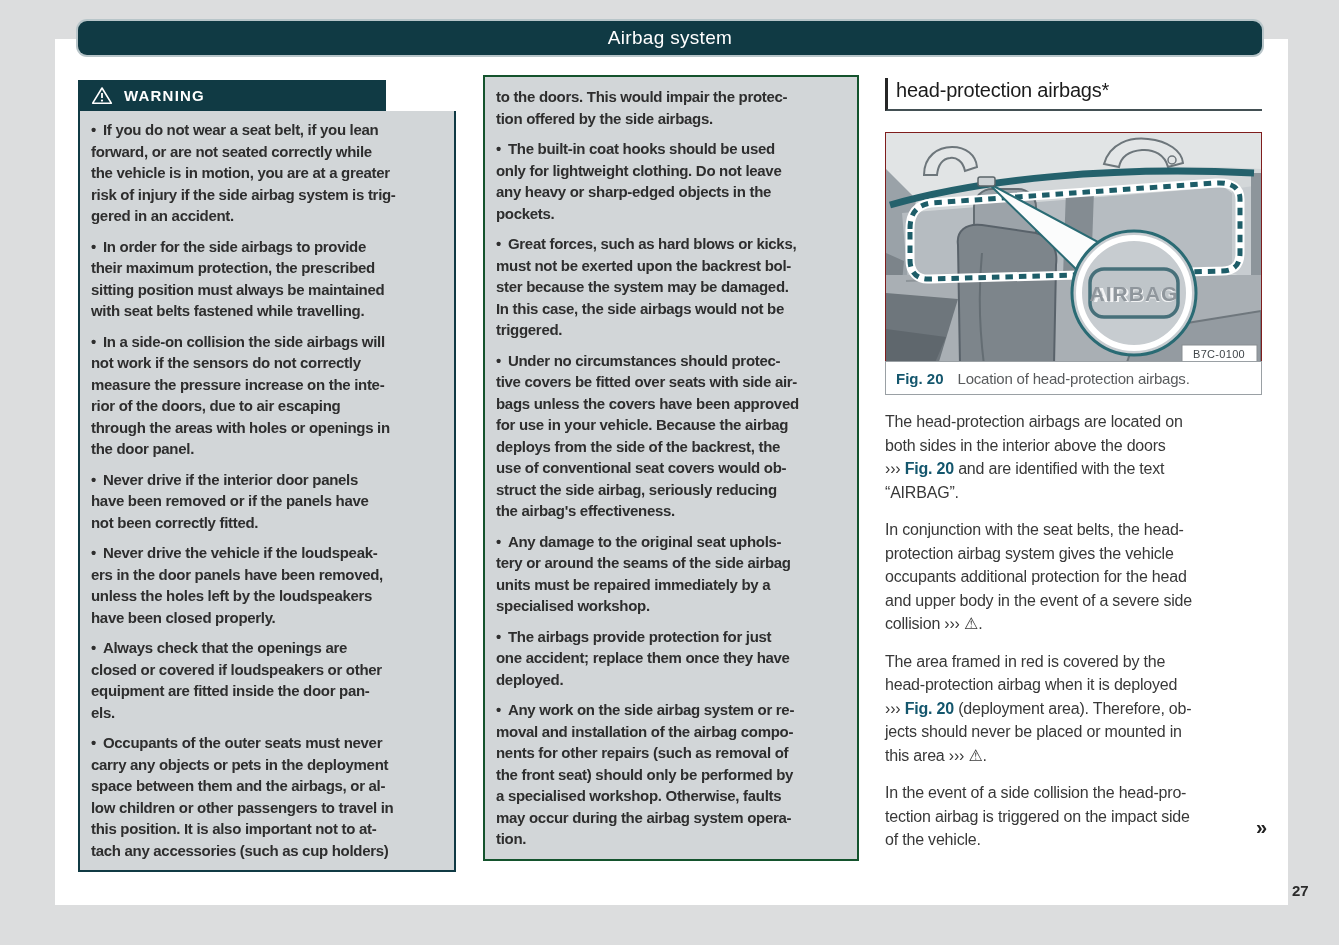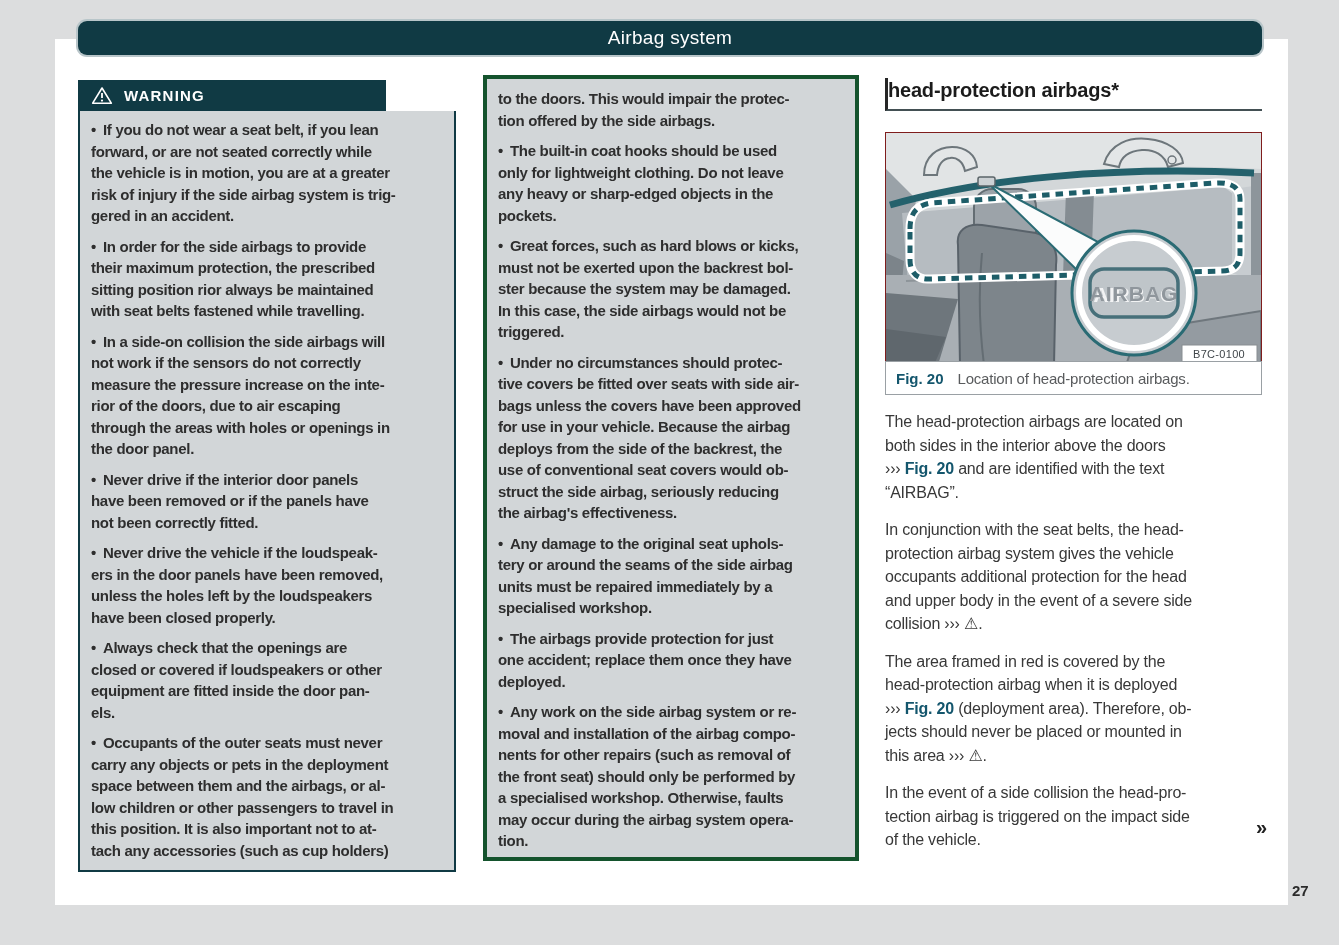--- a/index.html
+++ b/index.html
@@ -24,36 +24,36 @@
   .warn-header .warn-title{font-size:15px; font-weight:700; letter-spacing:1.2px;}
   .warn-body{
     position:absolute; left:78px; top:111px; width:378px; height:761px;
     background:#d2d6d8; border:2px solid #103a44; border-top:none;
     box-sizing:border-box; padding:8px 10px 8px 11px; overflow:hidden;
   }
 
   
   .mid-panel{
     position:absolute; left:483px; top:75px; width:376px; height:786px;
-    background:#d2d6d8; border:4px solid #14532d;
+    background:#d2d6d8; border:2px solid #14532d;
     box-sizing:border-box; padding:9px 10px 8px 11px; overflow:hidden;
   }
 
   .box-text{font-size:15px; font-weight:700; color:#2e2e2e; line-height:21.5px;
     letter-spacing:-0.3px; white-space:pre-line;}
   .box-item{margin-top:9px;}
   .box-item:first-child{margin-top:0;}
   .bullet-item::before{content:"•"; margin-right:7px;}
 
   
   .rc-heading{
     position:absolute; left:885px; top:78px; width:377px; box-sizing:border-box;
     border-left:3px solid #262626; border-bottom:2px solid #435054;
-    padding:1px 0 7px 0;
-    font-size:20px; font-weight:700; color:#1b1b1b; letter-spacing:-0.2px;
+    padding:1px 0 7px 8px;
+    font-size:20px; font-weight:400; color:#1b1b1b; letter-spacing:-0.2px;
   }
   .fig-frame{
     position:absolute; left:885px; top:132px; width:377px; height:234px;
     border:1px solid #7f1d1d; box-sizing:border-box; background:#d3d7d9;
   }
   .fig-caption{
     position:absolute; left:885px; top:361px; width:377px; height:34px;
     border:1px solid #9aa0a4; box-sizing:border-box; background:#fff;
     display:flex; align-items:center; padding:0 10px; gap:14px;
     font-size:15px;
@@ -88,21 +88,21 @@
     <span class="warn-title">WARNING</span>
   </div>
   <div class="warn-body">
     <div class="box-text box-item bullet-item">If you do not wear a seat belt, if you lean
 forward, or are not seated correctly while
 the vehicle is in motion, you are at a greater
 risk of injury if the side airbag system is trig-
 gered in an accident.</div>
     <div class="box-text box-item bullet-item">In order for the side airbags to provide
 their maximum protection, the prescribed
-sitting position rior always be maintained
+sitting position must always be maintained
 with seat belts fastened while travelling.</div>
     <div class="box-text box-item bullet-item">In a side-on collision the side airbags will
 not work if the sensors do not correctly
 measure the pressure increase on the inte-
 rior of the doors, due to air escaping
 through the areas with holes or openings in
 the door panel.</div>
     <div class="box-text box-item bullet-item">Never drive if the interior door panels
 have been removed or if the panels have
 not been correctly fitted.</div>

